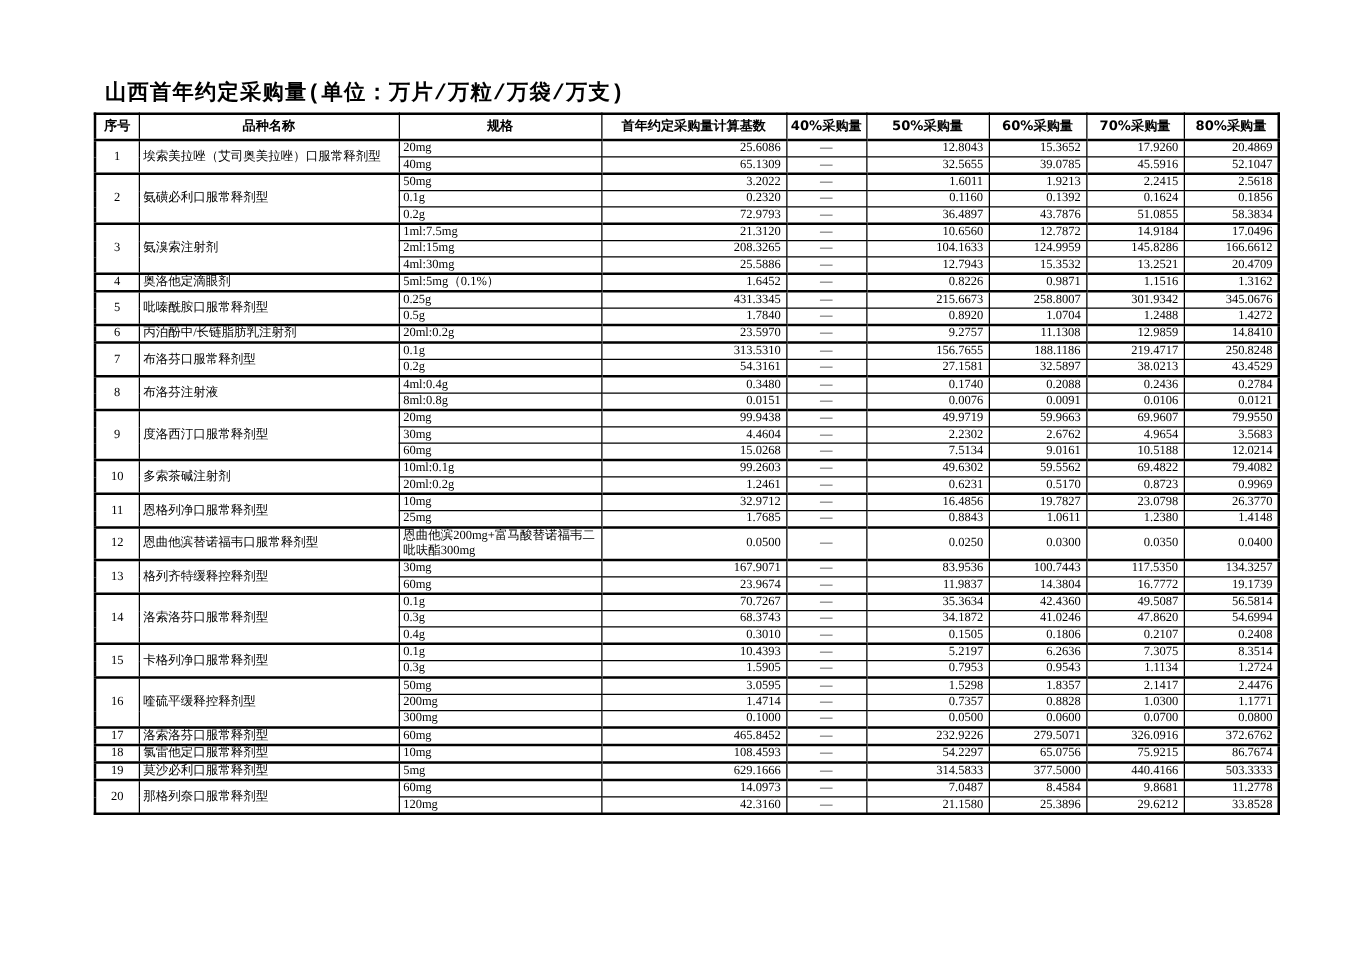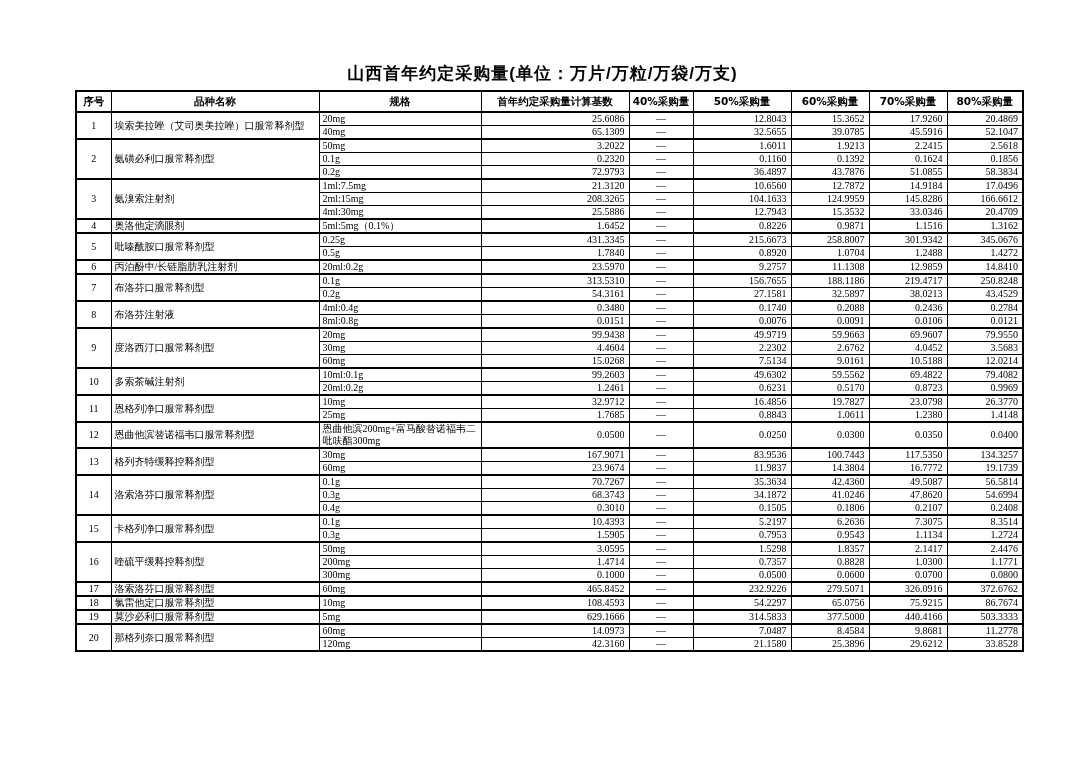--- a/index.html
+++ b/index.html
@@ -2,23 +2,23 @@
 <html><head>
 <meta charset="utf-8">
 <style>
   * { margin:0; padding:0; box-sizing:border-box; }
   html,body { background:#ffffff; }
   .page {
     position:relative; width:1080px; height:763px; background:#ffffff;
     overflow:hidden; font-family:"Liberation Serif","DejaVu Serif",serif; color:#000;
   }
   .title {
-    position:absolute; top:62px; left:69px; width:947px;
-    text-align:center; font-size:17px; font-weight:bold;
-    font-family:Liberation Sans, sans-serif;
+    position:absolute; top:62px; left:84px; width:947px;
+    text-align:left; font-size:17px; font-weight:bold;
+    font-family:Liberation Mono, monospace;
     letter-spacing:1px; white-space:nowrap;
   }
   table.tbl {
     position:absolute; top:90px; left:75px; width:947px;
     border-collapse:collapse; table-layout:fixed;
     border:2px solid #000;
   }
   .tbl th, .tbl td {
     border:1px solid #000; overflow:hidden;
     font-size:10px; line-height:1.2; color:#000;
@@ -137,21 +137,21 @@
           <td class="c-num">124.9959</td>
           <td class="c-num">145.8286</td>
           <td class="c-num">166.6612</td>
         </tr>
         <tr>
           <td class="c-spec">4ml:30mg</td>
           <td class="c-num">25.5886</td>
           <td class="c-dash">—</td>
           <td class="c-num">12.7943</td>
           <td class="c-num">15.3532</td>
-          <td class="c-num">33.0346</td>
+          <td class="c-num">13.2521</td>
           <td class="c-num">20.4709</td>
         </tr>
         <tr class="group-start">
           <td class="c-no">4</td>
           <td class="c-name">奥洛他定滴眼剂</td>
           <td class="c-spec">5ml:5mg（0.1%）</td>
           <td class="c-num">1.6452</td>
           <td class="c-dash">—</td>
           <td class="c-num">0.8226</td>
           <td class="c-num">0.9871</td>
@@ -239,21 +239,21 @@
           <td class="c-num">59.9663</td>
           <td class="c-num">69.9607</td>
           <td class="c-num">79.9550</td>
         </tr>
         <tr>
           <td class="c-spec">30mg</td>
           <td class="c-num">4.4604</td>
           <td class="c-dash">—</td>
           <td class="c-num">2.2302</td>
           <td class="c-num">2.6762</td>
-          <td class="c-num">4.0452</td>
+          <td class="c-num">4.9654</td>
           <td class="c-num">3.5683</td>
         </tr>
         <tr>
           <td class="c-spec">60mg</td>
           <td class="c-num">15.0268</td>
           <td class="c-dash">—</td>
           <td class="c-num">7.5134</td>
           <td class="c-num">9.0161</td>
           <td class="c-num">10.5188</td>
           <td class="c-num">12.0214</td>

